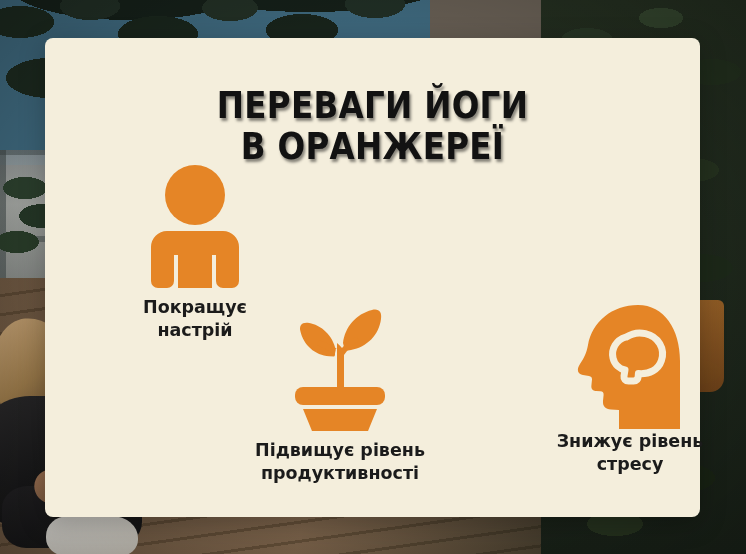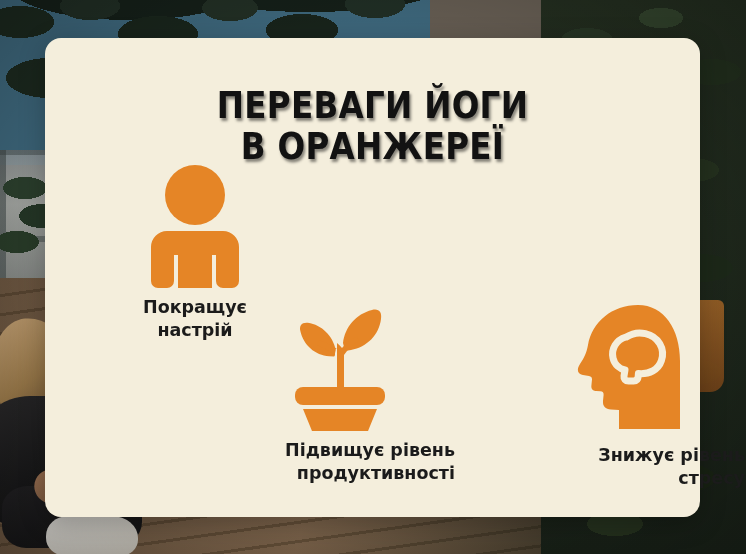--- a/index.html
+++ b/index.html
@@ -170,21 +170,21 @@
   }
 
   
   .card {
     position: absolute;
     left: 45px;
     top: 38px;
     width: 655px;
     height: 479px;
     background: #F4EEDC;
-    border-radius: 16px;
+    border-radius: 8px;
     box-shadow: 0 6px 26px rgba(0,0,0,.25);
   }
 
   
   .title {
     position: absolute;
     left: 0; right: 0;
     top: 22px;
     text-align: center;
     font-family: "DejaVu Sans", "Liberation Sans", sans-serif;
@@ -220,25 +220,25 @@
   #item-mood      { left: 35px;  top: 125px; width: 230px; }
   #item-mood .icon-wrap { height: 125px; }
   #item-mood .label { margin-top: 8px; }
 
   #item-lungs     { left: 340px; top: 145px; width: 230px; }
   #item-lungs .icon-wrap { height: 113px; }
   #item-lungs .label { margin-top: 8px; }
 
   #item-plant     { left: 180px; top: 265px; width: 230px; }
   #item-plant .icon-wrap { height: 128px; }
-  #item-plant .label { margin-top: 8px; text-align: right; }
+  #item-plant .label { margin-top: 8px; }
 
   #item-stress    { left: 470px; top: 265px; width: 230px; }
   #item-stress .icon-wrap { height: 126px; }
-  #item-stress .label { margin-top: 15px; text-align: right; }
+  #item-stress .label { margin-top: 1px; }
 </style>
 </head>
 <body>
 
 <div id="stage">
 
   <div class="bg">
     <div class="bg-sky"></div>
     <div class="bg-canopy"></div>
     <div class="bg-wall"></div>

